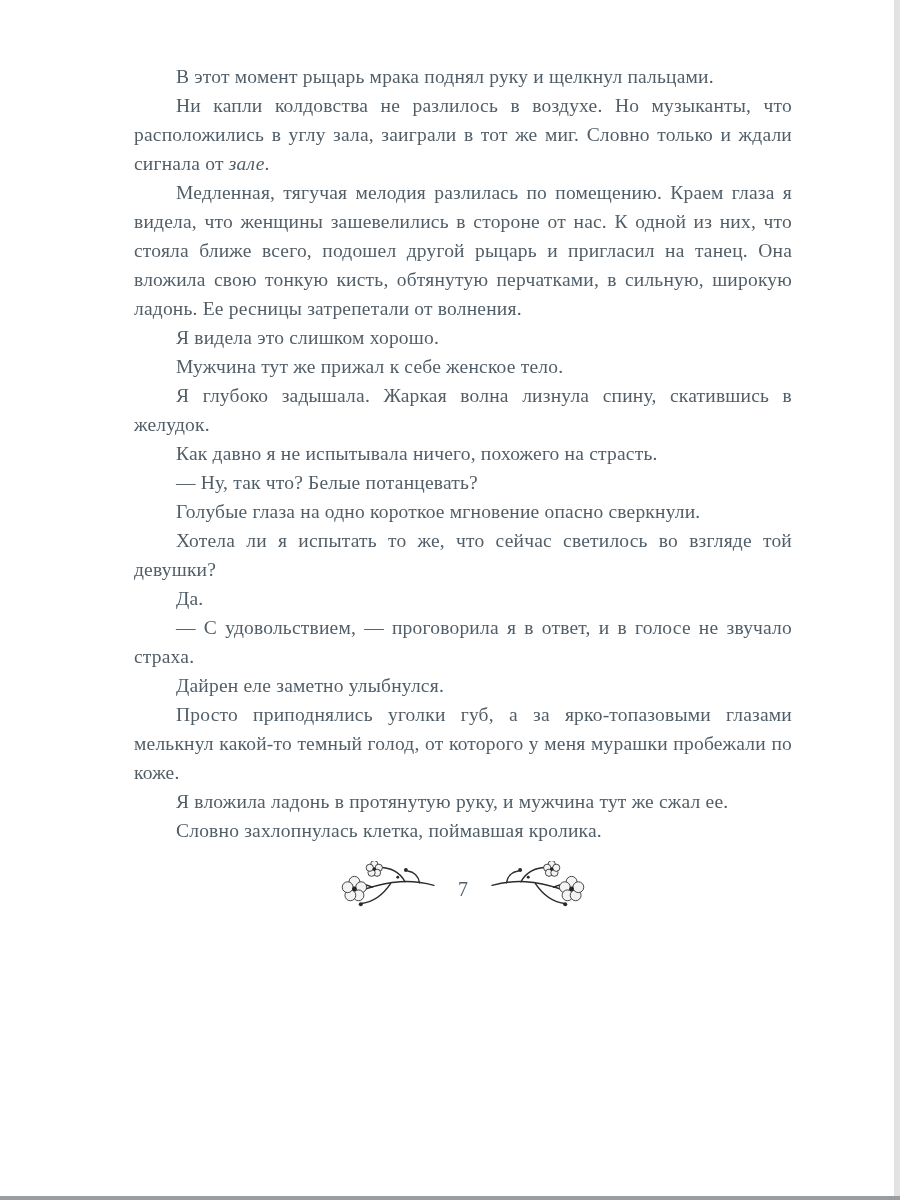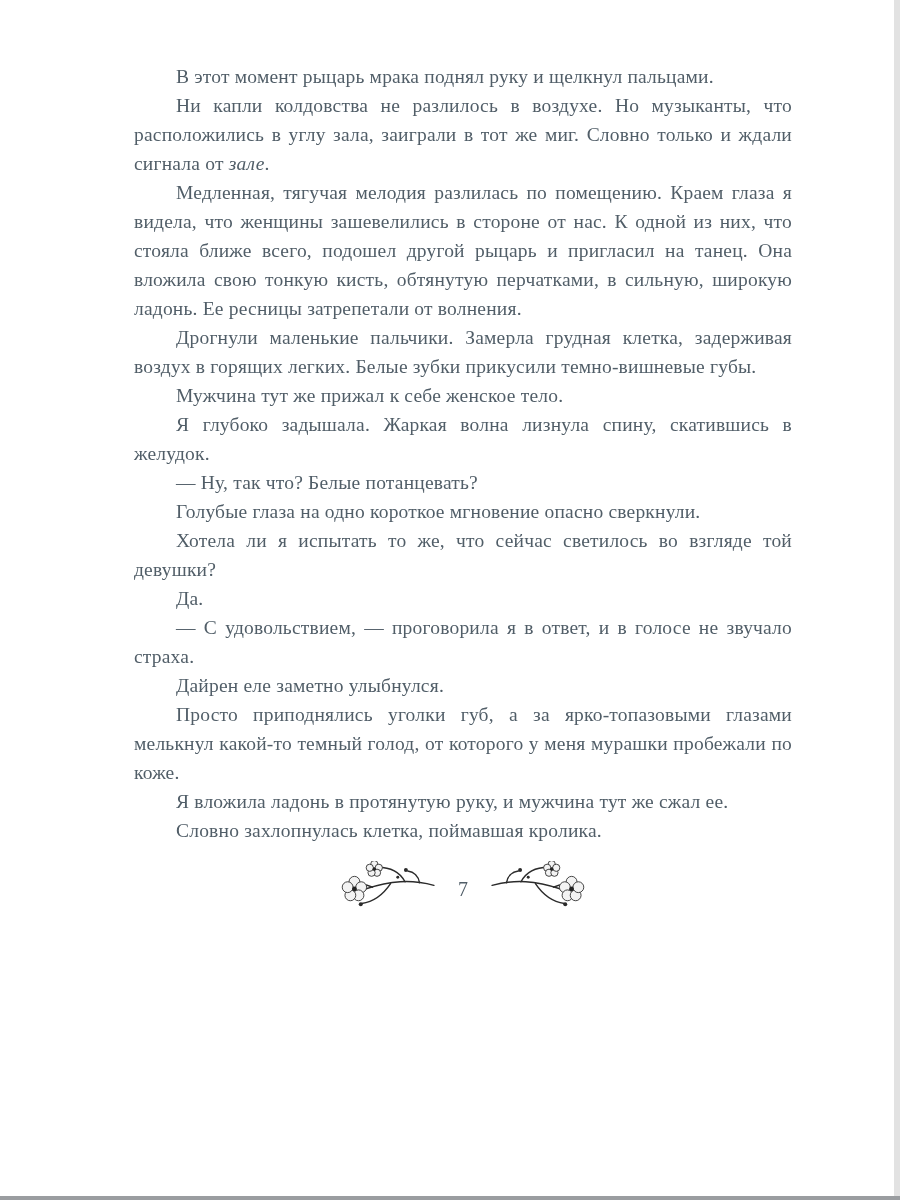--- a/index.html
+++ b/index.html
@@ -74,23 +74,24 @@
 </style>
 </head>
 <body>
 
 <div class="book-page">
 
   <div class="page-text">
       <p><span>В этот момент рыцарь мрака поднял руку и щелкнул пальцами.</span></p>
       <p><span>Ни капли колдовства не разлилось в воздухе. Но музыканты, что расположились в углу зала, заиграли в тот же миг. Словно только и ждали сигнала от </span><em>зале</em><span>.</span></p>
       <p><span>Медленная, тягучая мелодия разлилась по помещению. Краем глаза я видела, что женщины зашевелились в стороне от нас. К одной из них, что стояла ближе всего, подошел другой рыцарь и пригласил на танец. Она вложила свою тонкую кисть, обтянутую перчатками, в сильную, широкую ладонь. Ее ресницы затрепетали от волнения.</span></p>
-      <p><span>Дрогнули маленькие пальчики. Замерла грудная клетка, задерживая воздух в горящих легких. Белые зубки прикусили темно-вишневые губы.</span></p>
+      <p><span>Я видела это слишком хорошо.</span></p>
       <p><span>Мужчина тут же прижал к себе женское тело.</span></p>
       <p><span>Я глубоко задышала. Жаркая волна лизнула спину, скатившись в желудок.</span></p>
+      <p><span>Как давно я не испытывала ничего, похожего на страсть.</span></p>
       <p><span>— Ну, так что? Белые потанцевать?</span></p>
       <p><span>Голубые глаза на одно короткое мгновение опасно сверкнули.</span></p>
       <p><span>Хотела ли я испытать то же, что сейчас светилось во взгляде той девушки?</span></p>
       <p><span>Да.</span></p>
       <p><span>— С удовольствием, — проговорила я в ответ, и в голосе не звучало страха.</span></p>
       <p><span>Дайрен еле заметно улыбнулся.</span></p>
       <p><span>Просто приподнялись уголки губ, а за ярко-топазовыми глазами мелькнул какой-то темный голод, от которого у меня мурашки пробежали по коже.</span></p>
       <p><span>Я вложила ладонь в протянутую руку, и мужчина тут же сжал ее.</span></p>
       <p><span>Словно захлопнулась клетка, поймавшая кролика.</span></p>
     </div>

